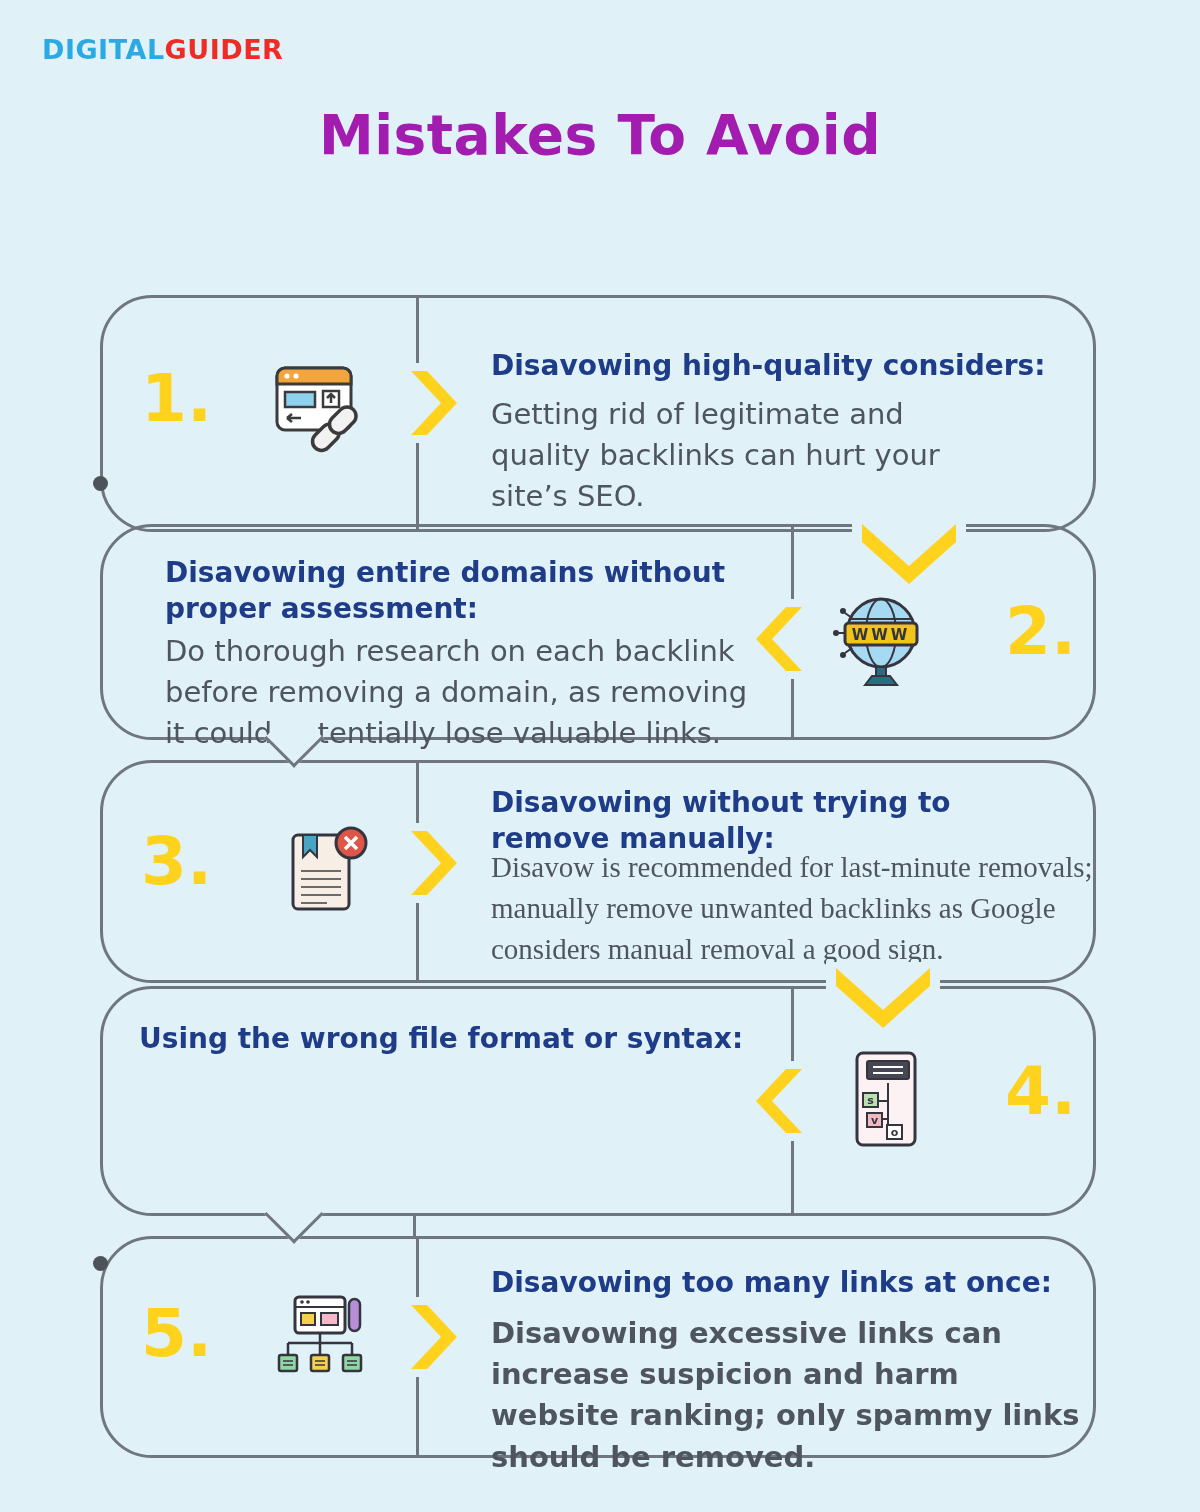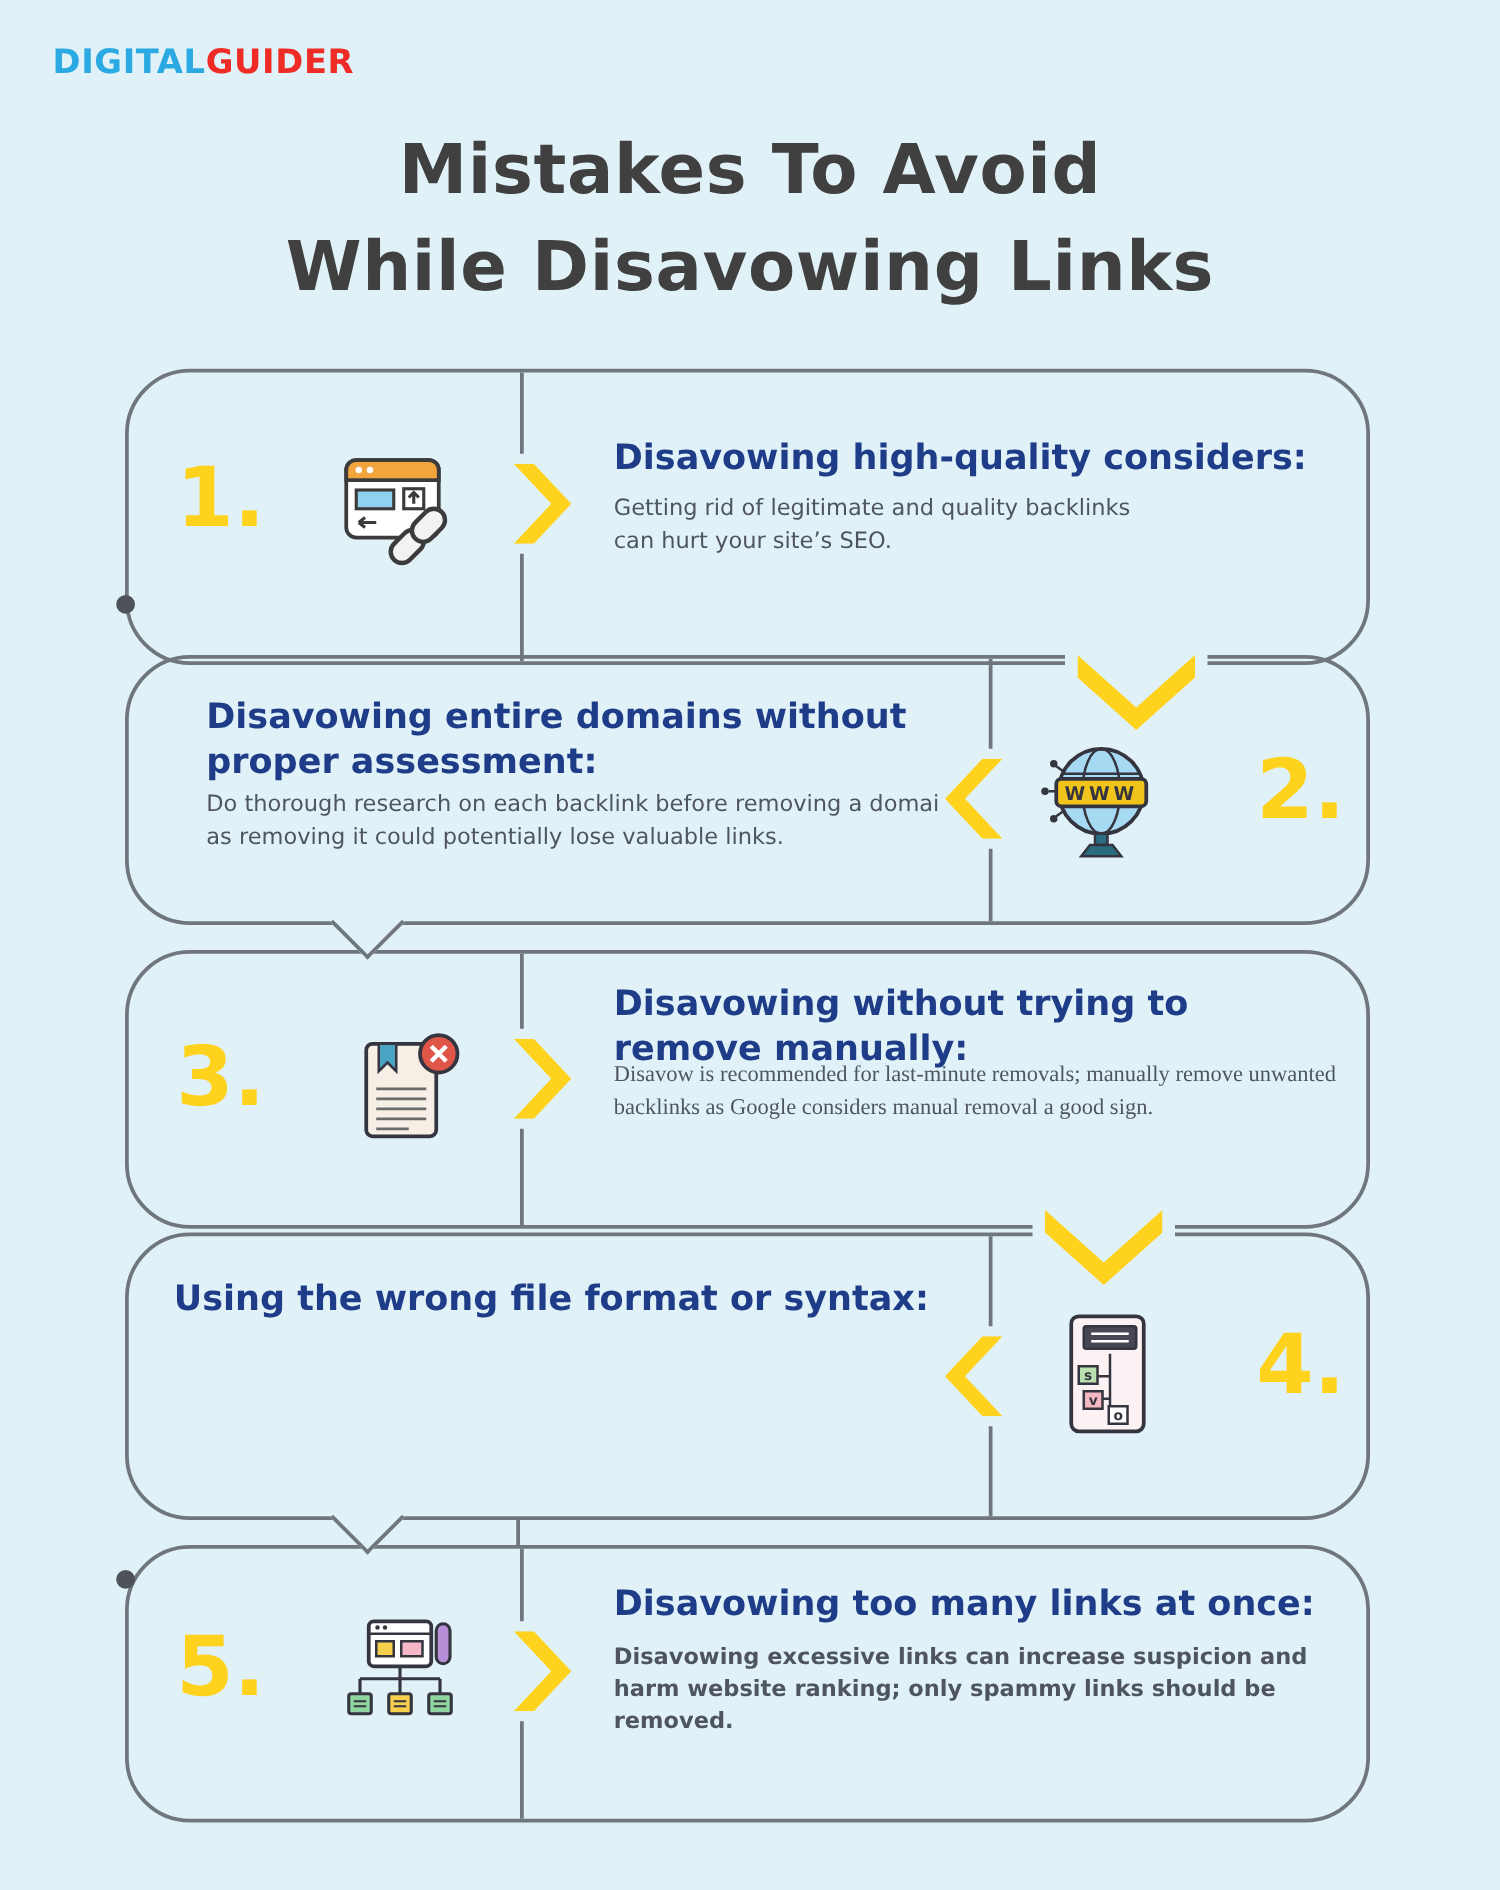--- a/index.html
+++ b/index.html
@@ -5,31 +5,31 @@
   * { margin:0; padding:0; box-sizing:border-box; }
   html,body { background:#cfe6ee; }
   body { font-family:"DejaVu Sans","Liberation Sans",sans-serif; }
   .page { position:relative; width:1200px; height:1512px; background:#e0f2f8; overflow:hidden; margin:0 auto; }
 
   .logo { position:absolute; left:42px; top:34px; font-size:27px; font-weight:bold; letter-spacing:.5px; }
   .logo .p1 { color:#2aa9e2; }
   .logo .p2 { color:#ee2b24; }
 
   .title { position:absolute; top:96px; left:0; width:100%; text-align:center;
-           color:#404040; font-weight:bold; font-size:55px; line-height:1.42; letter-spacing:.5px; }
+           color:#a21caf; font-weight:bold; font-size:55px; line-height:1.42; letter-spacing:.5px; }
 
   .bubble { position:absolute; left:100px; width:996px; border:3px solid #70767d;
             border-radius:52px; background:transparent; }
 
   .divider { position:absolute; top:0; bottom:0; width:0; border-left:3px solid #70767d; }
 
   .num { position:absolute; color:#ffd21e; font-size:66px; font-weight:bold; line-height:1; }
 
   .heading { position:absolute; color:#1e3c87; font-weight:bold; font-size:28px; line-height:1.28; }
-  .body-text { position:absolute; color:#4f555e; font-size:18px; line-height:1.42; }
+  .body-text { position:absolute; color:#4f555e; font-size:29px; line-height:1.42; }
 
   .icon-box { position:absolute; line-height:0; }
 
   .chev { position:absolute; line-height:0; background:#e0f2f8; padding:8px 5px; z-index:2; }
   .chev-left svg { transform:scaleX(-1); }
 
   .vchev { position:absolute; line-height:0; background:#e0f2f8; padding:6px 10px; z-index:3; }
 
   .tail { position:absolute; width:42px; height:42px; background:#e0f2f8;
           border-right:3px solid #70767d; border-bottom:3px solid #70767d;
@@ -43,21 +43,20 @@
 <body>
 
 <div class="page">
 
   <div class="logo">
     <span class="p1">DIGITAL</span><span class="p2">GUIDER</span>
   </div>
 
   <div class="title">
     <div>Mistakes To Avoid</div>
-    <div>While Disavowing Links</div>
   </div>
 
   <div class="bubble" style="top:295px;height:237px;">
     <div class="divider" style="left:313px;"></div>
     <div class="num" style="left:38px;top:68px;">1.</div>
     <div class="icon-box" style="left:158px;top:46px;">
       <svg width="120" height="120" viewBox="0 0 120 120">
         <rect x="16" y="24" width="74" height="62" rx="8" fill="#ffffff" stroke="#3b3b3b" stroke-width="3"></rect>
         <path d="M16 40 h74 v-8 a8 8 0 0 0 -8 -8 h-58 a8 8 0 0 0 -8 8 z" fill="#f2a53c" stroke="#3b3b3b" stroke-width="3"></path>
         <circle cx="26" cy="32" r="2.6" fill="#ffffff"></circle>

